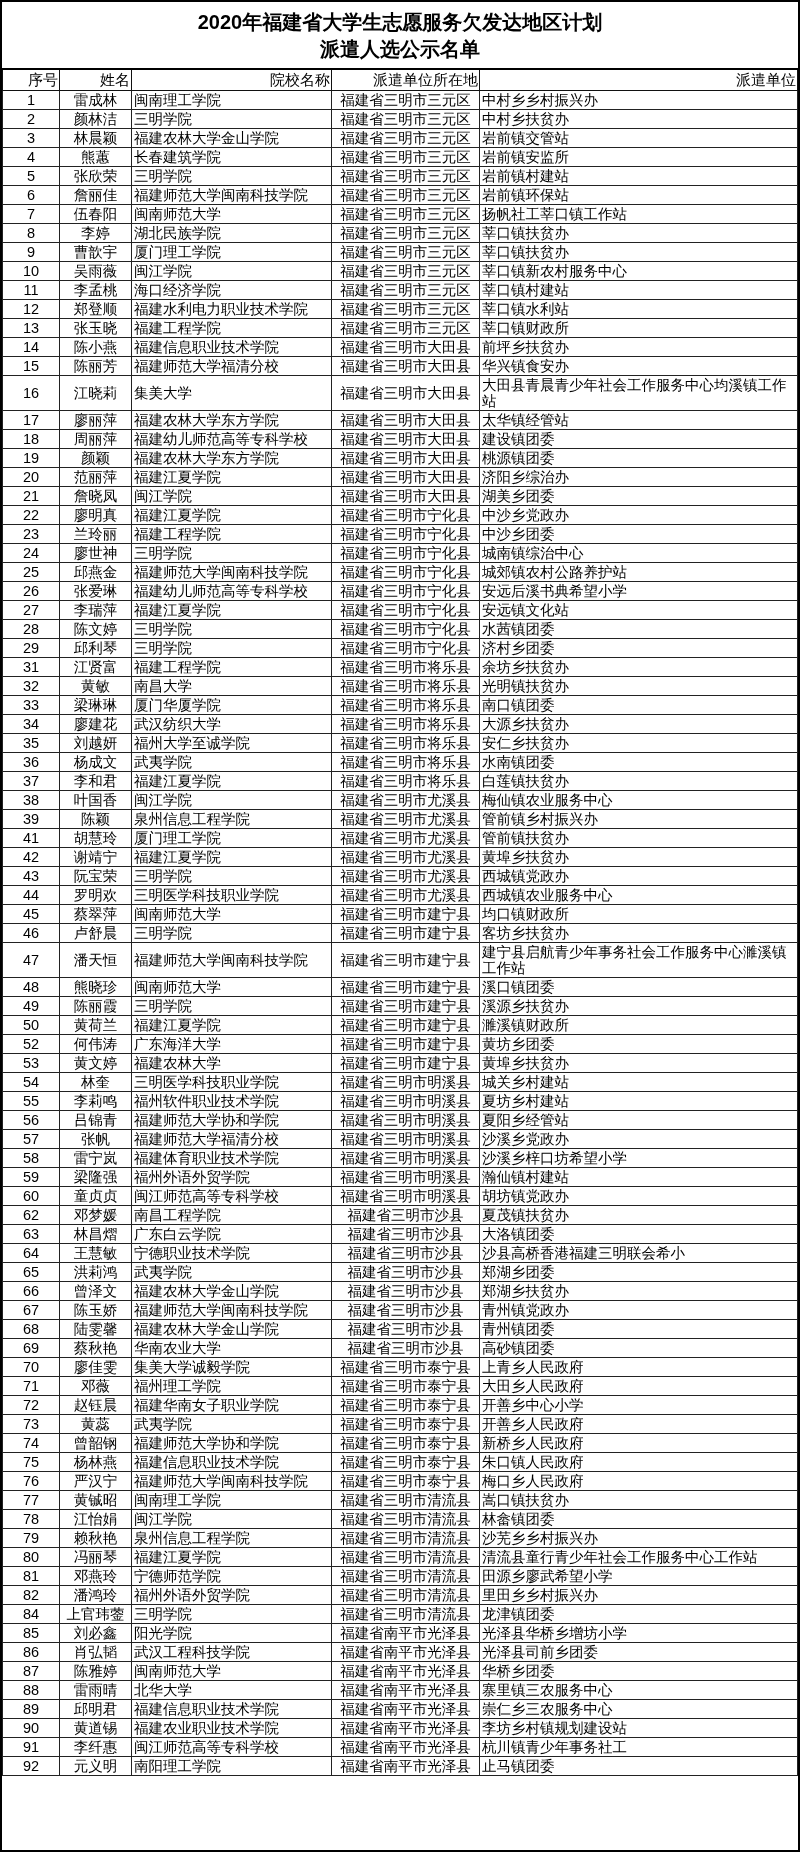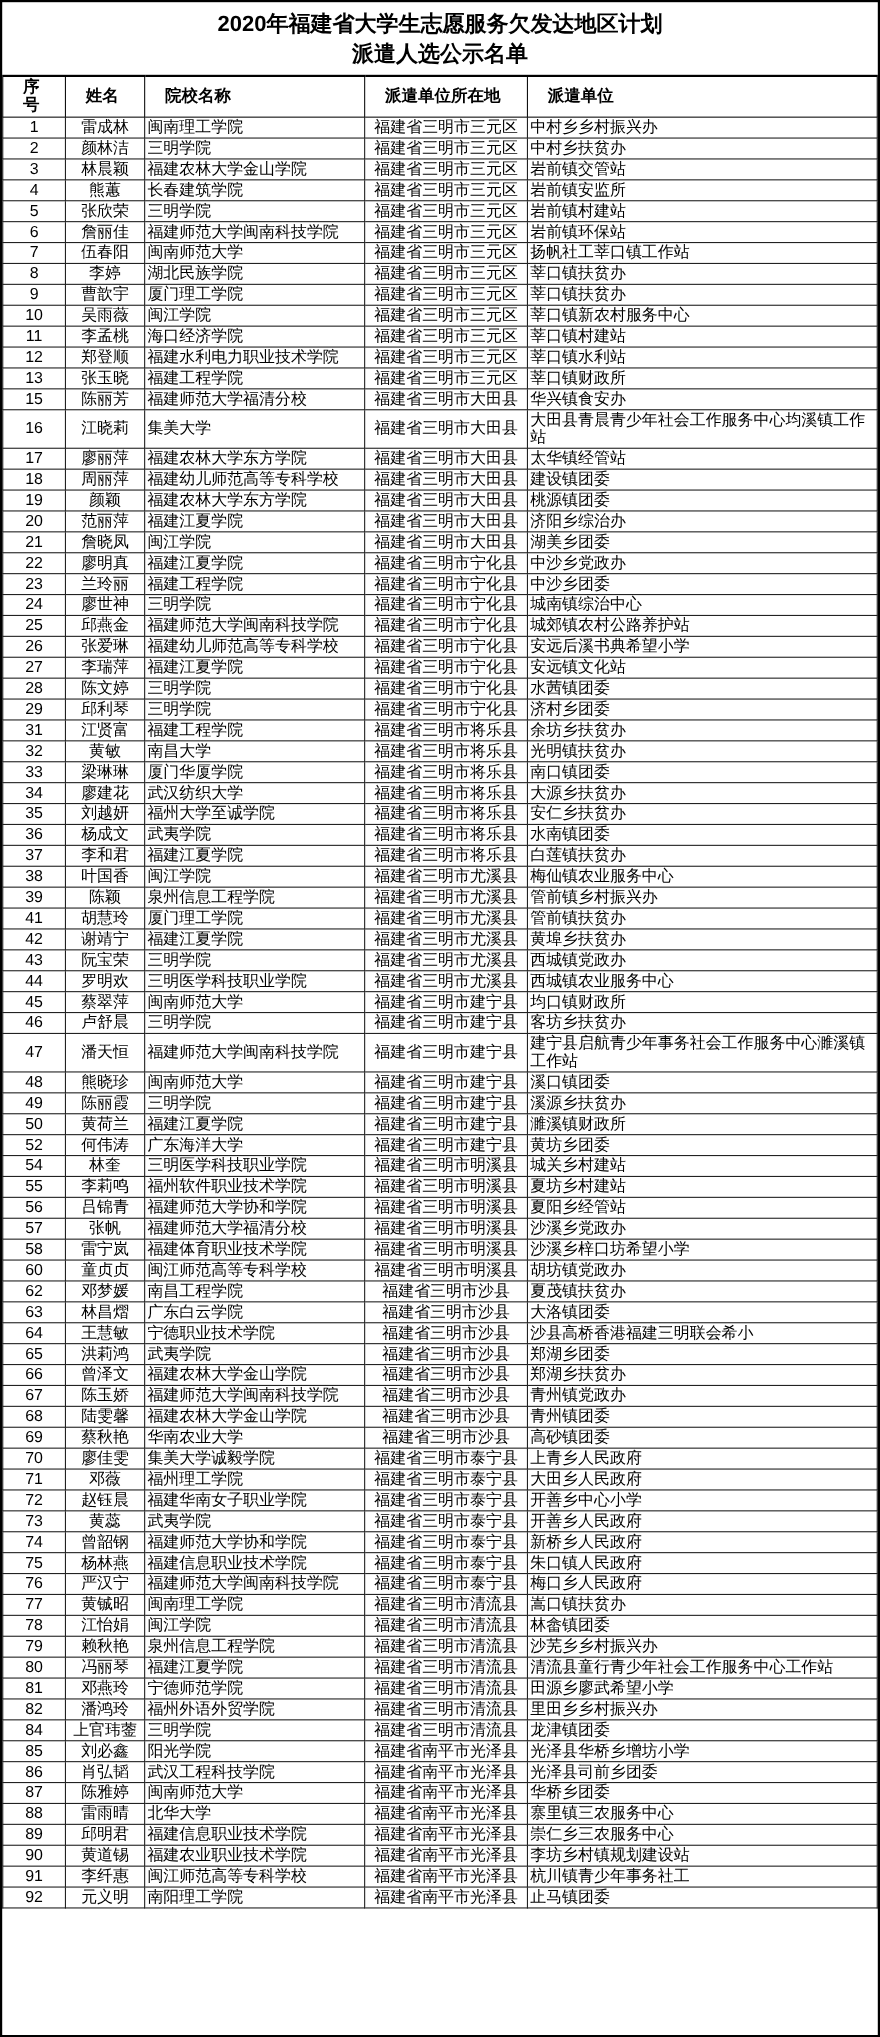--- a/index.html
+++ b/index.html
@@ -3,22 +3,22 @@
 <meta charset="utf-8">
 <style>
   html,body{margin:0;padding:0;background:#fff;}
   body{font-family:"Liberation Sans","DejaVu Sans",sans-serif;color:#000;}
   .page{width:800px;min-height:1852px;box-sizing:border-box;background:#fff;border:2px solid #000;}
   .title-block{text-align:center;font-weight:bold;font-size:20px;line-height:27px;padding:7px 12px 5px;}
   table.roster{width:100%;border-collapse:collapse;table-layout:fixed;}
   table.roster th{
     border:1px solid #111;
     border-top:2px solid #000;
-    font-size:15px;font-weight:bold;text-align:left;
-    padding:2px 18px;line-height:16px;
+    font-size:15px;font-weight:normal;text-align:right;
+    padding:2px 1px;line-height:16px;
   }
   table.roster td{
     border:1px solid #222;
     font-size:14.5px;line-height:16px;
     padding:1px 2px;
     word-break:break-all;
     vertical-align:middle;
   }
   .c0{text-align:center;}
   .c1{text-align:center;}
@@ -137,20 +137,27 @@
           <td class="c4">莘口镇水利站</td>
         </tr>
         <tr>
           <td class="c0">13</td>
           <td class="c1">张玉晓</td>
           <td class="c2">福建工程学院</td>
           <td class="c3">福建省三明市三元区</td>
           <td class="c4">莘口镇财政所</td>
         </tr>
         <tr>
+          <td class="c0">14</td>
+          <td class="c1">陈小燕</td>
+          <td class="c2">福建信息职业技术学院</td>
+          <td class="c3">福建省三明市大田县</td>
+          <td class="c4">前坪乡扶贫办</td>
+        </tr>
+        <tr>
           <td class="c0">15</td>
           <td class="c1">陈丽芳</td>
           <td class="c2">福建师范大学福清分校</td>
           <td class="c3">福建省三明市大田县</td>
           <td class="c4">华兴镇食安办</td>
         </tr>
         <tr>
           <td class="c0">16</td>
           <td class="c1">江晓莉</td>
           <td class="c2">集美大学</td>
@@ -382,20 +389,27 @@
           <td class="c4">濉溪镇财政所</td>
         </tr>
         <tr>
           <td class="c0">52</td>
           <td class="c1">何伟涛</td>
           <td class="c2">广东海洋大学</td>
           <td class="c3">福建省三明市建宁县</td>
           <td class="c4">黄坊乡团委</td>
         </tr>
         <tr>
+          <td class="c0">53</td>
+          <td class="c1">黄文婷</td>
+          <td class="c2">福建农林大学</td>
+          <td class="c3">福建省三明市建宁县</td>
+          <td class="c4">黄埠乡扶贫办</td>
+        </tr>
+        <tr>
           <td class="c0">54</td>
           <td class="c1">林奎</td>
           <td class="c2">三明医学科技职业学院</td>
           <td class="c3">福建省三明市明溪县</td>
           <td class="c4">城关乡村建站</td>
         </tr>
         <tr>
           <td class="c0">55</td>
           <td class="c1">李莉鸣</td>
           <td class="c2">福州软件职业技术学院</td>
@@ -417,20 +431,27 @@
           <td class="c4">沙溪乡党政办</td>
         </tr>
         <tr>
           <td class="c0">58</td>
           <td class="c1">雷宁岚</td>
           <td class="c2">福建体育职业技术学院</td>
           <td class="c3">福建省三明市明溪县</td>
           <td class="c4">沙溪乡梓口坊希望小学</td>
         </tr>
         <tr>
+          <td class="c0">59</td>
+          <td class="c1">梁隆强</td>
+          <td class="c2">福州外语外贸学院</td>
+          <td class="c3">福建省三明市明溪县</td>
+          <td class="c4">瀚仙镇村建站</td>
+        </tr>
+        <tr>
           <td class="c0">60</td>
           <td class="c1">童贞贞</td>
           <td class="c2">闽江师范高等专科学校</td>
           <td class="c3">福建省三明市明溪县</td>
           <td class="c4">胡坊镇党政办</td>
         </tr>
         <tr>
           <td class="c0">62</td>
           <td class="c1">邓梦媛</td>
           <td class="c2">南昌工程学院</td>

